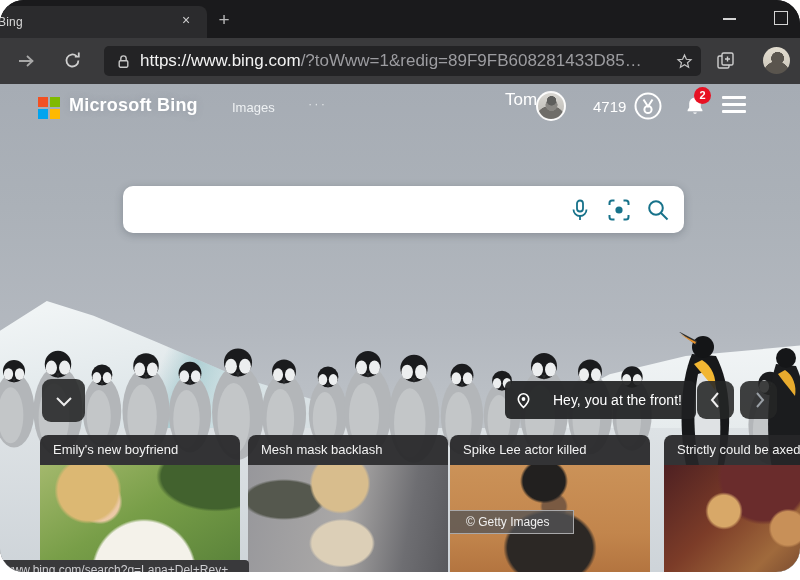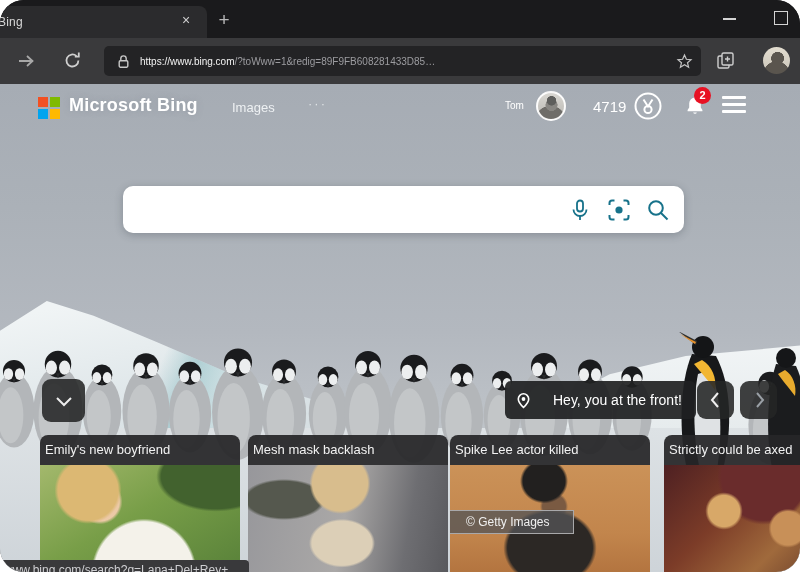--- a/index.html
+++ b/index.html
@@ -20,21 +20,21 @@
   .win-max { position:absolute; left:766px; top:8px; width:28px; height:22px; }
   .win-max::after { content:""; position:absolute; left:8px; top:3px; width:12px; height:12px;
                     border:1.4px solid #d4d4d4; }
 
   .toolbar { position:absolute; left:0; top:38px; width:800px; height:46px; background:#3a3a3c; }
   .nav-ic { position:absolute; top:13px; width:20px; height:20px; }
   .fwd { left:16px; } .refresh { left:62px; top:12px; }
   .addr { position:absolute; left:104px; top:8px; width:597px; height:30px; background:#232325;
           border-radius:5px; display:flex; align-items:center; padding:0 8px 0 12px; }
   .addr-lock { width:15px; height:15px; margin-right:9px; flex:0 0 auto; }
-  .addr-text { font-size:10px; white-space:nowrap; overflow:hidden; flex:1 1 auto; }
+  .addr-text { font-size:17px; white-space:nowrap; overflow:hidden; flex:1 1 auto; }
   .addr-host { color:#f2f2f2; } .addr-path { color:#9c9ca0; }
   .addr-star { width:17px; height:17px; margin-left:8px; flex:0 0 auto; }
   .collections-btn { position:absolute; left:716px; top:13px; width:20px; height:20px; }
   .avatar-btn { position:absolute; left:763px; top:9px; width:27px; height:27px; border-radius:50%;
                 background:
                   radial-gradient(circle at 54% 42%, #5a554e 0 29%, transparent 31%),
                   radial-gradient(circle at 50% 102%, #5a554e 0 42%, transparent 44%),
                   linear-gradient(#e3ddd0,#c9c4b8); }
 
   
@@ -55,21 +55,21 @@
 
   
   .bing-header { position:absolute; left:0; top:0; width:800px; height:46px; }
   .ms-logo { position:absolute; left:38px; top:13px; width:22px; height:22px; display:grid;
              grid-template-columns:10px 10px; grid-template-rows:10px 10px; gap:2px; }
   .ms-logo i { display:block; }
   .brand { position:absolute; left:69px; top:11px; font-size:18px; font-weight:600; color:#fff;
            letter-spacing:.2px; text-shadow:0 0 6px rgba(120,130,140,.35); }
   .nav-images { position:absolute; left:232px; top:16px; font-size:13px; color:#eef1f3; }
   .nav-more { position:absolute; left:308px; top:12px; font-size:13px; color:#dfe2e5; letter-spacing:2px; }
-  .hdr-user { position:absolute; left:505px; top:16px; font-size:10px; color:#fff; }
+  .hdr-user { position:absolute; left:505px; top:6px; font-size:17px; color:#fff; }
   .hdr-avatar { position:absolute; left:536px; top:7px; width:30px; height:30px; border-radius:50%;
                 border:2px solid rgba(255,255,255,.95);
                 background:
                   radial-gradient(circle at 52% 30%, #5e5e5c 0 20%, transparent 22%),
                   radial-gradient(circle at 52% 46%, #888682 0 30%, transparent 32%),
                   radial-gradient(circle at 48% 108%, #6f6d69 0 48%, transparent 50%),
                   linear-gradient(#d9d7d2,#b9b7b2); }
   .hdr-points { position:absolute; left:593px; top:14px; font-size:15px; color:#fff;text-align:center; }
   .hdr-medal { position:absolute; left:633px; top:7px; width:30px; height:30px; }
   .hdr-bell { position:absolute; left:683px; top:10px; width:24px; height:24px; }
@@ -93,21 +93,21 @@
   .tooltip { position:absolute; left:505px; top:297px; height:38px; background:rgba(32,33,34,.92);
              border-radius:6px; display:flex; align-items:center; padding:0 14px 0 10px; }
   .tooltip-text { color:#fff; font-size:14px; margin-left:21px; white-space:nowrap; }
   .arrow-btn { width:37px; height:38px; }
   .prev-btn { left:697px; top:297px; }
   .next-btn { left:740px; top:297px; }
 
   
   .card { position:absolute; top:351px; width:200px; height:145px; }
   .card-title { height:30px; background:rgba(38,38,40,.93); border-radius:8px 8px 0 0; color:#f2f2f2;
-                font-size:13px; line-height:30px; padding-left:5px; white-space:nowrap; overflow:hidden; }
+                font-size:13px; line-height:30px; padding-left:13px; white-space:nowrap; overflow:hidden; }
   .card-img { position:relative; height:115px; overflow:hidden; }
   .card0 { left:40px; } .card1 { left:248px; } .card2 { left:450px; } .card3 { left:664px; }
   .img-emily { background:
       radial-gradient(circle at 24% 22%, #dcb873 0 17%, transparent 19%),
       radial-gradient(circle at 30% 32%, #ecc9a6 0 12%, transparent 14%),
       radial-gradient(ellipse at 52% 95%, #f4f2ea 0 34%, transparent 36%),
       radial-gradient(ellipse at 88% 10%, #42622e 0 22%, transparent 24%),
       linear-gradient(150deg,#a3b86c 0%,#789e48 45%,#567f38 100%); }
   .img-mesh { background:
       radial-gradient(circle at 46% 16%, #d8bd8d 0 19%, transparent 21%),

